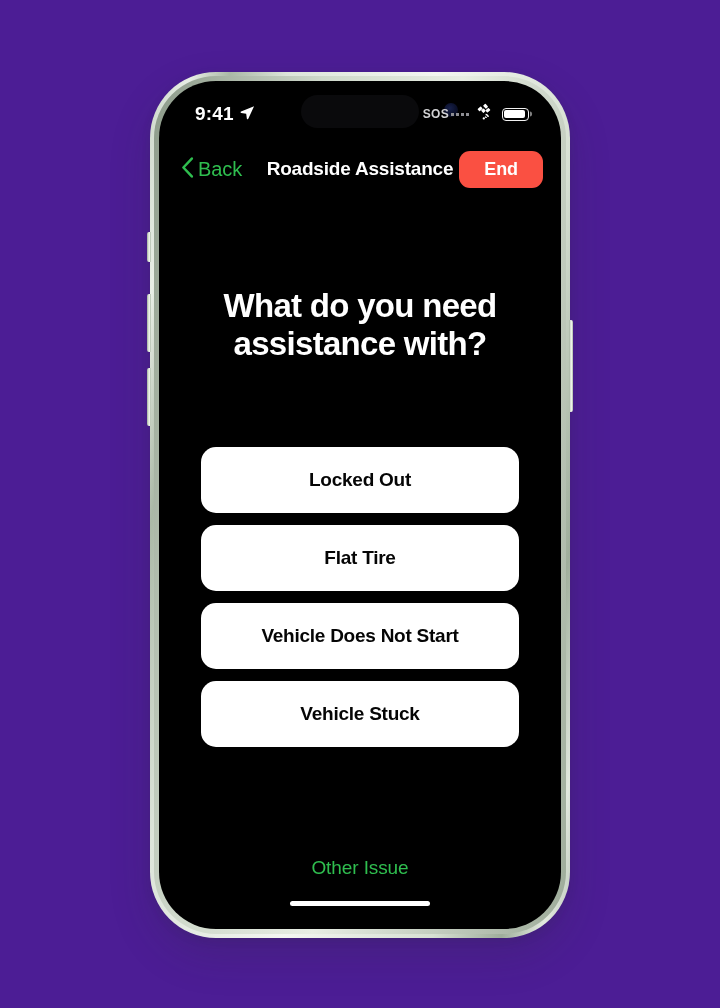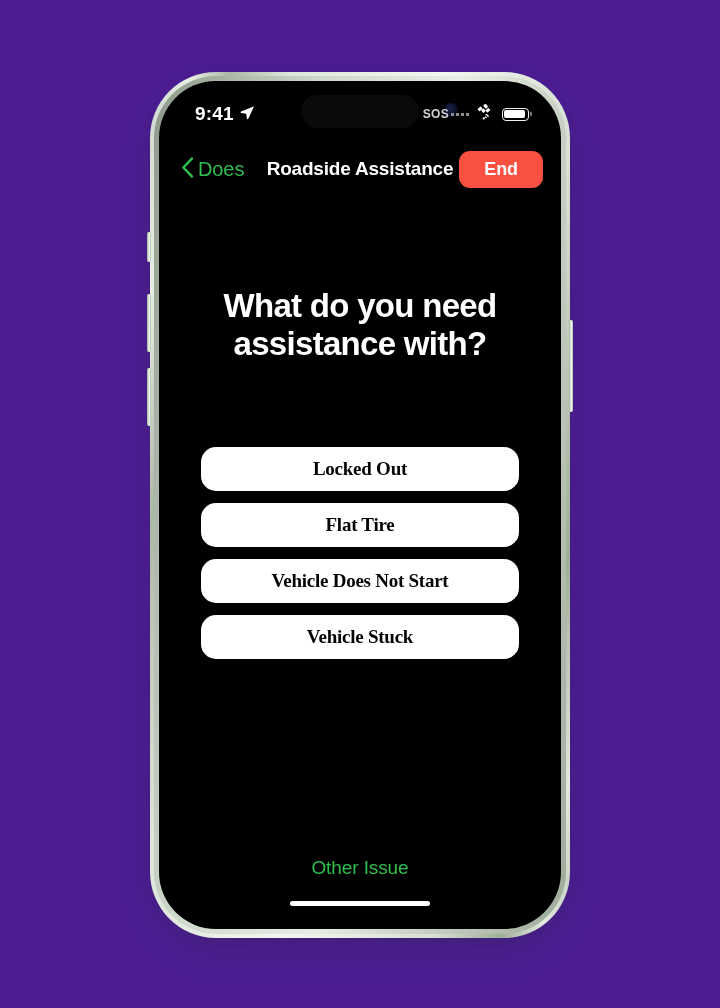--- a/index.html
+++ b/index.html
@@ -247,26 +247,26 @@
     left: 42px;
     right: 42px;
     top: 366px;
     display: flex;
     flex-direction: column;
     gap: 12px;
   }
   .option-btn {
     display: block;
     width: 100%;
-    height: 44px;
+    height: 66px;
     border: none;
     border-radius: 15px;
     background: #ffffff;
     color: #050505;
-    font-family: Liberation Serif, serif;
+    font-family: Liberation Sans, sans-serif;
     font-size: 19px;
     font-weight: bold;
     letter-spacing: -0.25px;
     cursor: pointer;
     text-align: center;
   }
 
   
   .other-issue {
     position: absolute;
@@ -352,21 +352,21 @@
         </div>
       </div>
 
       <div class="nav-bar">
         <button class="nav-back">
           <span>
             <svg width="13" height="21" viewBox="0 0 13 22" aria-hidden="true">
               <path d="M11 1.6 2.2 11 11 20.4" fill="none" stroke="#2fbe4f" stroke-width="2.6" stroke-linecap="round" stroke-linejoin="round"></path>
             </svg>
           </span>
-          <span class="nav-back-label">Does</span>
+          <span class="nav-back-label">Back</span>
         </button>
 
         <div class="nav-title">Roadside Assistance</div>
 
         <button class="nav-end">End</button>
       </div>
 
       <h1 class="headline">What do you need assistance with?</h1>
 
       <div class="options">

